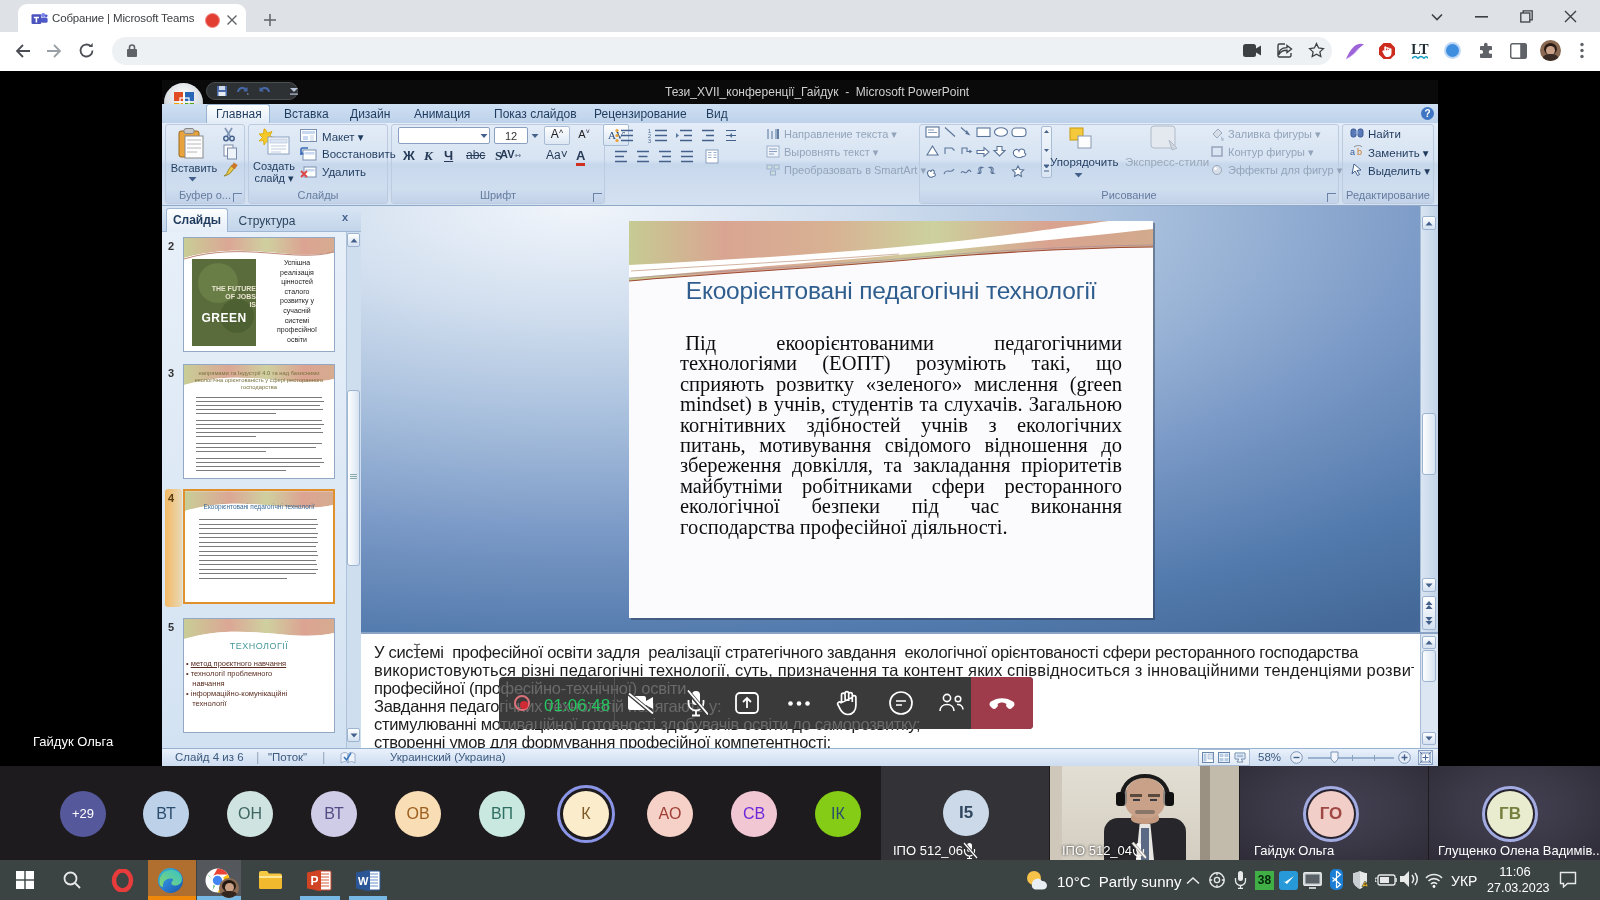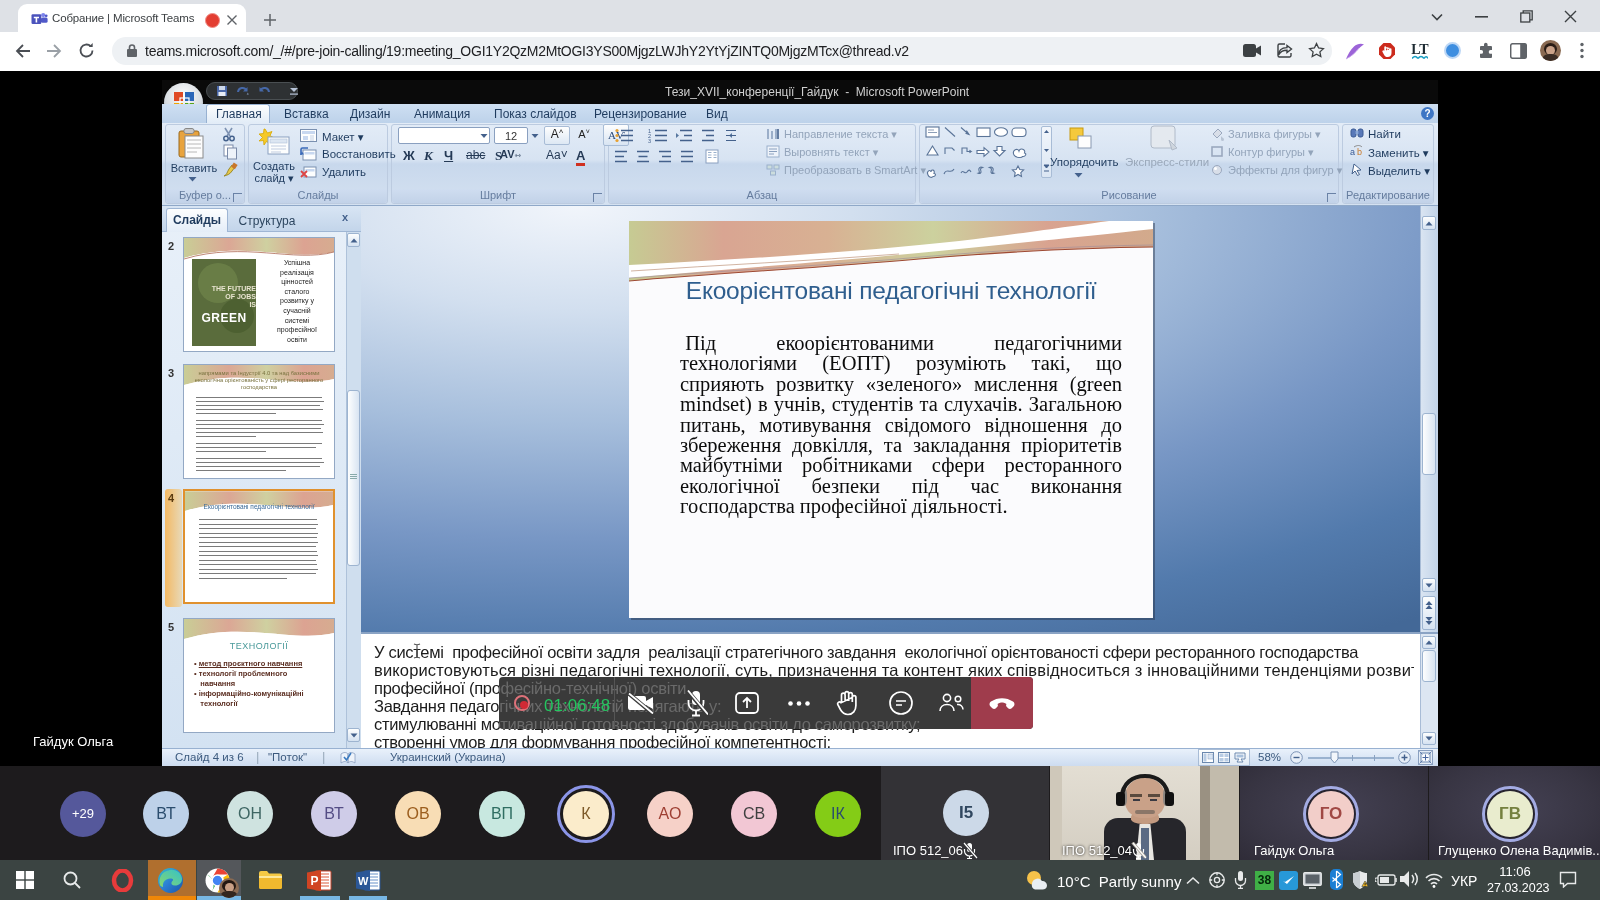--- a/index.html
+++ b/index.html
@@ -63,21 +63,20 @@
     </svg>
 <svg class="abs" style="left:78px;top:42px" width="17" height="17" viewBox="0 0 17 17">
       <path d="M14.5 8.5a6 6 0 1 1-1.8-4.3" stroke="#4a4e54" stroke-width="1.8" fill="none"></path>
       <path d="M14.7 1v4h-4z" fill="#4a4e54"></path>
     </svg>
 <div class="abs" style="left:112px;top:37px;width:1220px;height:28px;background:#eef1f4;border-radius:14px"></div>
 <svg class="abs" style="left:126px;top:43px" width="12" height="15" viewBox="0 0 12 15">
       <rect x="1" y="6" width="10" height="8" rx="1" fill="#5f6368"></rect>
       <path d="M3.5 6V4.5a2.5 2.5 0 0 1 5 0V6" stroke="#5f6368" stroke-width="1.6" fill="none"></path>
     </svg>
-<div class="abs" style="left:145px;top:43px;font-size:14px;letter-spacing:-0.25px;color:#202124;white-space:nowrap">teams.microsoft.com/_/#/pre-join-calling/19:meeting_OGI1Y2QzM2MtOGI3YS00MjgzLWJhY2YtYjZINTQ0MjgzMTcx@thread.v2</div>
 
 <svg class="abs" style="left:1243px;top:44px" width="19" height="13" viewBox="0 0 19 13">
       <rect x="0" y="0" width="13" height="13" rx="2.5" fill="#3c4043"></rect>
       <path d="M13 4.5L18 1.5v10L13 8.5z" fill="#3c4043"></path>
     </svg>
 <svg class="abs" style="left:1277px;top:42px" width="17" height="17" viewBox="0 0 17 17">
       <path d="M10 3.5L14.5 7 10 10.5V8.2C5.5 8.2 3 10 1.6 13 1.6 9 4 5.8 10 5.6z" fill="none" stroke="#3c4043" stroke-width="1.4"></path>
       <path d="M8 2H2.5A1.5 1.5 0 0 0 1 3.5v10A1.5 1.5 0 0 0 2.5 15h10a1.5 1.5 0 0 0 1.5-1.5V11" fill="none" stroke="#3c4043" stroke-width="1.4"></path>
     </svg>
 <svg class="abs" style="left:1308px;top:42px" width="17" height="17" viewBox="0 0 17 17">
@@ -169,23 +168,20 @@
   <div class="abs rgroup" style="left:3px;width:80px">
         <div class="rlabel">Буфер о...</div>
         <div style="position:absolute;right:2px;bottom:1px;width:9px;height:9px;border-left:1px solid #6a82a6;border-top:1px solid #6a82a6;z-index:2"></div>
       </div>
   <div class="abs rgroup" style="left:86px;width:140px">
         <div class="rlabel">Слайды</div>
       </div>
   <div class="abs rgroup" style="left:229px;width:214px">
         <div class="rlabel">Шрифт</div>
         <div style="position:absolute;right:2px;bottom:1px;width:9px;height:9px;border-left:1px solid #6a82a6;border-top:1px solid #6a82a6;z-index:2"></div>
-      </div>
-  <div class="abs rgroup" style="left:446px;width:308px">
-        <div class="rlabel">Абзац</div>
       </div>
   <div class="abs rgroup" style="left:757px;width:420px">
         <div class="rlabel">Рисование</div>
         <div style="position:absolute;right:2px;bottom:1px;width:9px;height:9px;border-left:1px solid #6a82a6;border-top:1px solid #6a82a6;z-index:2"></div>
       </div>
   <div class="abs rgroup" style="left:1180px;width:92px">
         <div class="rlabel">Редактирование</div>
       </div>
 
   <svg class="abs" style="left:15px;top:48px" width="30" height="32" viewBox="0 0 30 32">
@@ -483,21 +479,21 @@
     </div>
   </div>
 
   <div class="tnum" style="top:541px">5</div>
   <div class="thumb" style="top:538px;height:115px">
     <svg class="abs" style="left:0;top:0" width="150" height="26" viewBox="0 0 150 26">
       <path d="M0 0h150v14c-40 10-90-12-150 6z" fill="url(#wg1)"></path>
       <path d="M0 20c60-18 110 4 150-6v3c-40 10-90-12-150 6z" fill="#fff" opacity=".9"></path>
     </svg>
     <div class="abs" style="left:0;top:22px;width:150px;font-size:9px;color:#4a9a9a;text-align:center;letter-spacing:.5px">ТЕХНОЛОГІЇ</div>
-    <div class="abs" style="left:10px;top:40px;width:136px;font-size:7.5px;font-weight:bold;color:#5a2d20;line-height:10px">
+    <div class="abs" style="left:2px;top:40px;width:136px;font-size:7.5px;font-weight:normal;color:#5a2d20;line-height:10px">
       <div>•&nbsp;<span style="text-decoration:underline">метод проєктного навчання</span></div>
       <div>•&nbsp;технології проблемного<br>&nbsp;&nbsp;&nbsp;навчання</div>
       <div>•&nbsp;інформаційно-комунікаційні<br>&nbsp;&nbsp;&nbsp;технології</div>
     </div>
   </div>
 
   <div class="abs" style="left:184px;top:152px;width:15px;height:516px;background:#cfdeee;border-left:1px solid #aec2da"></div>
   <div class="abs" style="left:185px;top:153px;width:13px;height:14px;background:linear-gradient(#fdfefe,#d5e2f1);border:1px solid #9db4d0;border-radius:2px"></div>
   <svg class="abs" style="left:188px;top:158px" width="8" height="5" viewBox="0 0 8 5">
         <path d="M0.5 4.5h7L4 0.5z" fill="#44618c"></path>
@@ -551,20 +547,27 @@
             <span>(green</span>
           </div>
       <div class="jl">
             <span>mindset)</span>
             <span>в</span>
             <span>учнів,</span>
             <span>студентів</span>
             <span>та</span>
             <span>слухачів.</span>
             <span>Загальною</span>
+          </div>
+      <div class="jl">
+            <span>когнітивних</span>
+            <span>здібностей</span>
+            <span>учнів</span>
+            <span>з</span>
+            <span>екологічних</span>
           </div>
       <div class="jl">
             <span>питань,</span>
             <span>мотивування</span>
             <span>свідомого</span>
             <span>відношення</span>
             <span>до</span>
           </div>
       <div class="jl">
             <span>збереження</span>
@@ -744,21 +747,21 @@
 <div class="abs" style="left:0;top:766px;width:1600px;height:94px;background:#1d1b1d"></div>
 <div class="abs av" style="left:60px;background:#55589b;color:#fff;font-size:13px">+29</div>
 <div class="abs av" style="left:143px;background:#bdd1e9;color:#2b4d6e">ВТ</div>
 <div class="abs av" style="left:227px;background:#cfe3e0;color:#3e6663">ОН</div>
 <div class="abs av" style="left:311px;background:#cfcce8;color:#544d85">ВТ</div>
 <div class="abs av" style="left:395px;background:#f8ddb5;color:#9c5e1e">ОВ</div>
 <div class="abs av" style="left:479px;background:#c8e8e0;color:#2f6e62">ВП</div>
 <div class="abs" style="left:557px;top:785px;width:58px;height:58px;border-radius:50%;border:3px solid #8b95e8"></div>
 <div class="abs av" style="left:563px;background:#fbeccb;color:#7d5a28">К</div>
 <div class="abs av" style="left:647px;background:#f6d1c8;color:#9e3f33">АО</div>
-<div class="abs av" style="left:731px;background:#f2c7d4;color:#404040">СВ</div>
+<div class="abs av" style="left:731px;background:#f2c7d4;color:#6d28d9">СВ</div>
 <div class="abs av" style="left:815px;background:#84cc16;color:#2b4d6e">ІК</div>
 
 <div class="abs" style="left:881px;top:766px;width:168px;height:94px;background:#333236"></div>
 <div class="abs" style="left:943px;top:790px;width:46px;height:46px;border-radius:50%;background:#ccd9e8;color:#30475f;font-size:17px;font-weight:bold;text-align:center;line-height:46px">І5</div>
 <div class="abs" style="left:893px;top:843px;font-size:13px;color:#fff">ІПО 512_06</div>
 <svg class="abs" style="left:961px;top:842px" width="17" height="17" viewBox="0 0 17 17">
   <rect x="6" y="1" width="5" height="9" rx="2.5" fill="#fff"></rect>
   <path d="M3.5 7v2a5 5 0 0 0 10 0V7" stroke="#fff" stroke-width="1.2" fill="none"></path>
   <path d="M8.5 14v2M6 16.5h5" stroke="#fff" stroke-width="1.2"></path>
   <path d="M2.5 0.5l13 15" stroke="#333236" stroke-width="3"></path>

